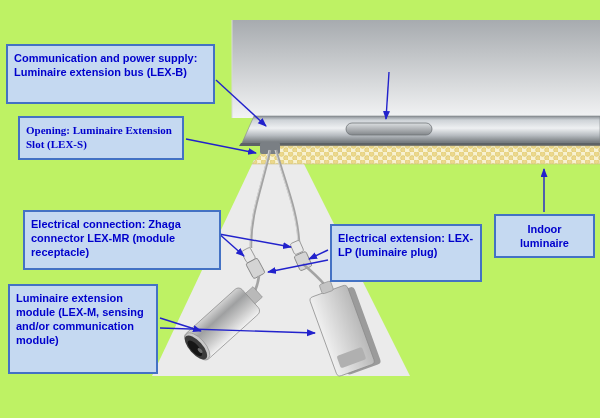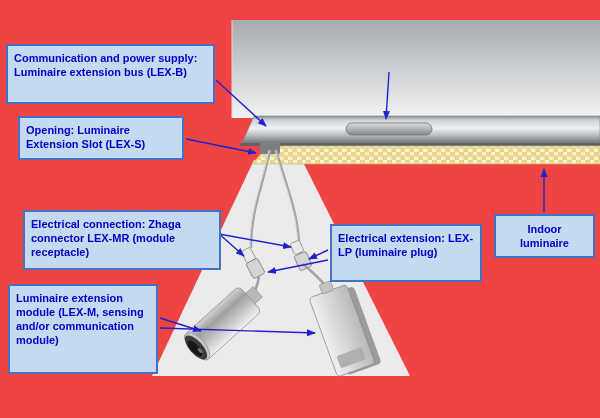--- a/index.html
+++ b/index.html
@@ -4,36 +4,36 @@
 <style>
   :root{
     --label-bg:#c5d9f1;
     --label-border:#4472c4;
     --label-text:#0000cc;
     --arrow:#2222cc;
     --panel-yellow:#f8f2d2;
   }
   html,body{margin:0;padding:0;background:#fff;}
   .stage{
-    position:relative;width:600px;height:418px;background:#ef4444;overflow:hidden;
+    position:relative;width:600px;height:418px;background:#bef264;overflow:hidden;
     font-family:"Liberation Sans",sans-serif;
   }
   .stage svg{position:absolute;left:0;top:0;}
   .label{
     position:absolute;box-sizing:border-box;
     background:var(--label-bg);
     border:2px solid var(--label-border);
     color:var(--label-text);
     font-size:11px;font-weight:bold;line-height:1.28;
     padding:5px 6px;
   }
   .label.center{display:flex;align-items:center;justify-content:center;text-align:center;}
   .lb1{left:6px;top:44px;width:209px;min-height:60px;}
   .lb2{left:340px;top:40px;width:122px;height:30px;}
-  .lb3{left:18px;top:116px;width:166px;min-height:44px;}
+  .lb3{left:18px;top:116px;width:166px;min-height:44px;font-family:Liberation Serif, serif;}
   .lb4{left:23px;top:198px;width:198px;min-height:60px;margin-top:12px;}
   .lb5{left:330px;top:224px;width:152px;min-height:58px;}
   .lb6{left:494px;top:214px;width:101px;min-height:44px;}
   .lb7{left:8px;top:284px;width:150px;min-height:90px;}
   .arrow{stroke:var(--arrow);stroke-width:1.4;fill:none;marker-end:url(#arrhead);}
   .arrowhead{fill:var(--arrow);}
   .panel-bg{fill:var(--panel-yellow);}
   .cable{stroke:#a3a3a3;stroke-width:2.6;fill:none;}
   .cable-hl{stroke:#d9d9d9;stroke-width:0.9;fill:none;}
 </style>

